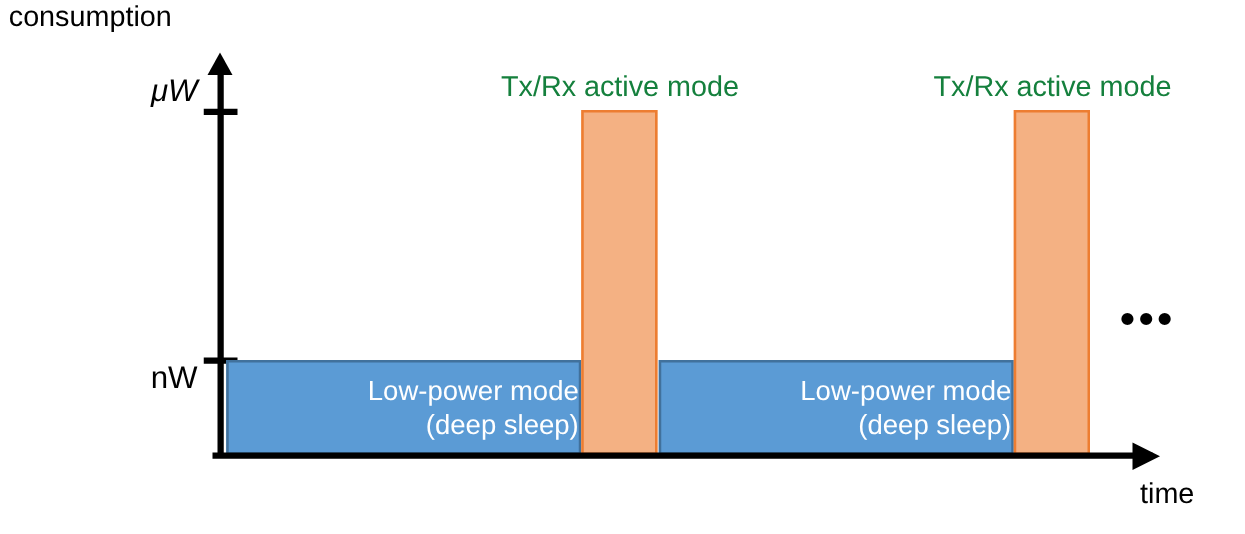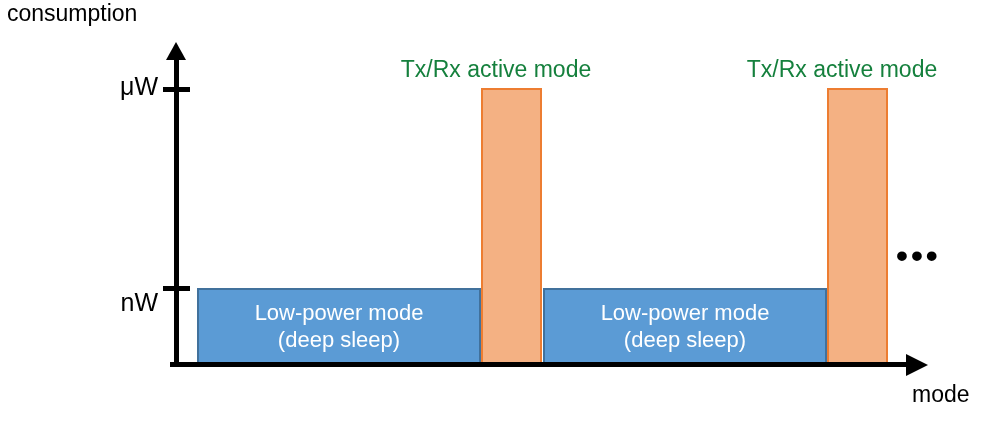--- a/index.html
+++ b/index.html
@@ -60,21 +60,21 @@
 
   .y-tick-label {
     position: absolute;
     right: 838px; 
     font-size: 25px;
     color: #000000;
     line-height: 1;
     text-align: right;
     white-space: nowrap;
   }
-  .y-tick-label.uw { top: 74px; }
+  .y-tick-label.uw { top: 61px; font-style: italic; }
   .y-tick-label.nw { top: 290px; }
 
   
   .x-axis-line {
     position: absolute;
     left: 170px;
     top: 362px;
     width: 752px;
     height: 5px;
     background: #000000;
@@ -98,23 +98,22 @@
     line-height: 1;
     white-space: nowrap;
   }
 
   
   .box {
     position: absolute;
     box-sizing: border-box;
     display: flex;
     flex-direction: column;
-    align-items: center;
+    align-items: flex-end;
     justify-content: center;
-    margin-left: 16px;
   }
   .box-lowpower {
     background: #5B9BD5;
     border: 2px solid #41719C;
     color: #ffffff;
     font-size: 22px;
     line-height: 1.25;
     text-align: center;
   }
   .box-active {
@@ -182,15 +181,15 @@
 
   <div class="box box-active act2"></div>
 
   <div class="annotation ann1">Tx/Rx active mode</div>
   <div class="annotation ann2">Tx/Rx active mode</div>
 
   <div class="ellipsis">•••</div>
 
   <div class="x-axis-line"></div>
   <div class="x-axis-arrow"></div>
-  <div class="x-axis-title">mode</div>
+  <div class="x-axis-title">time</div>
 
 </div>
 
 </body></html>

